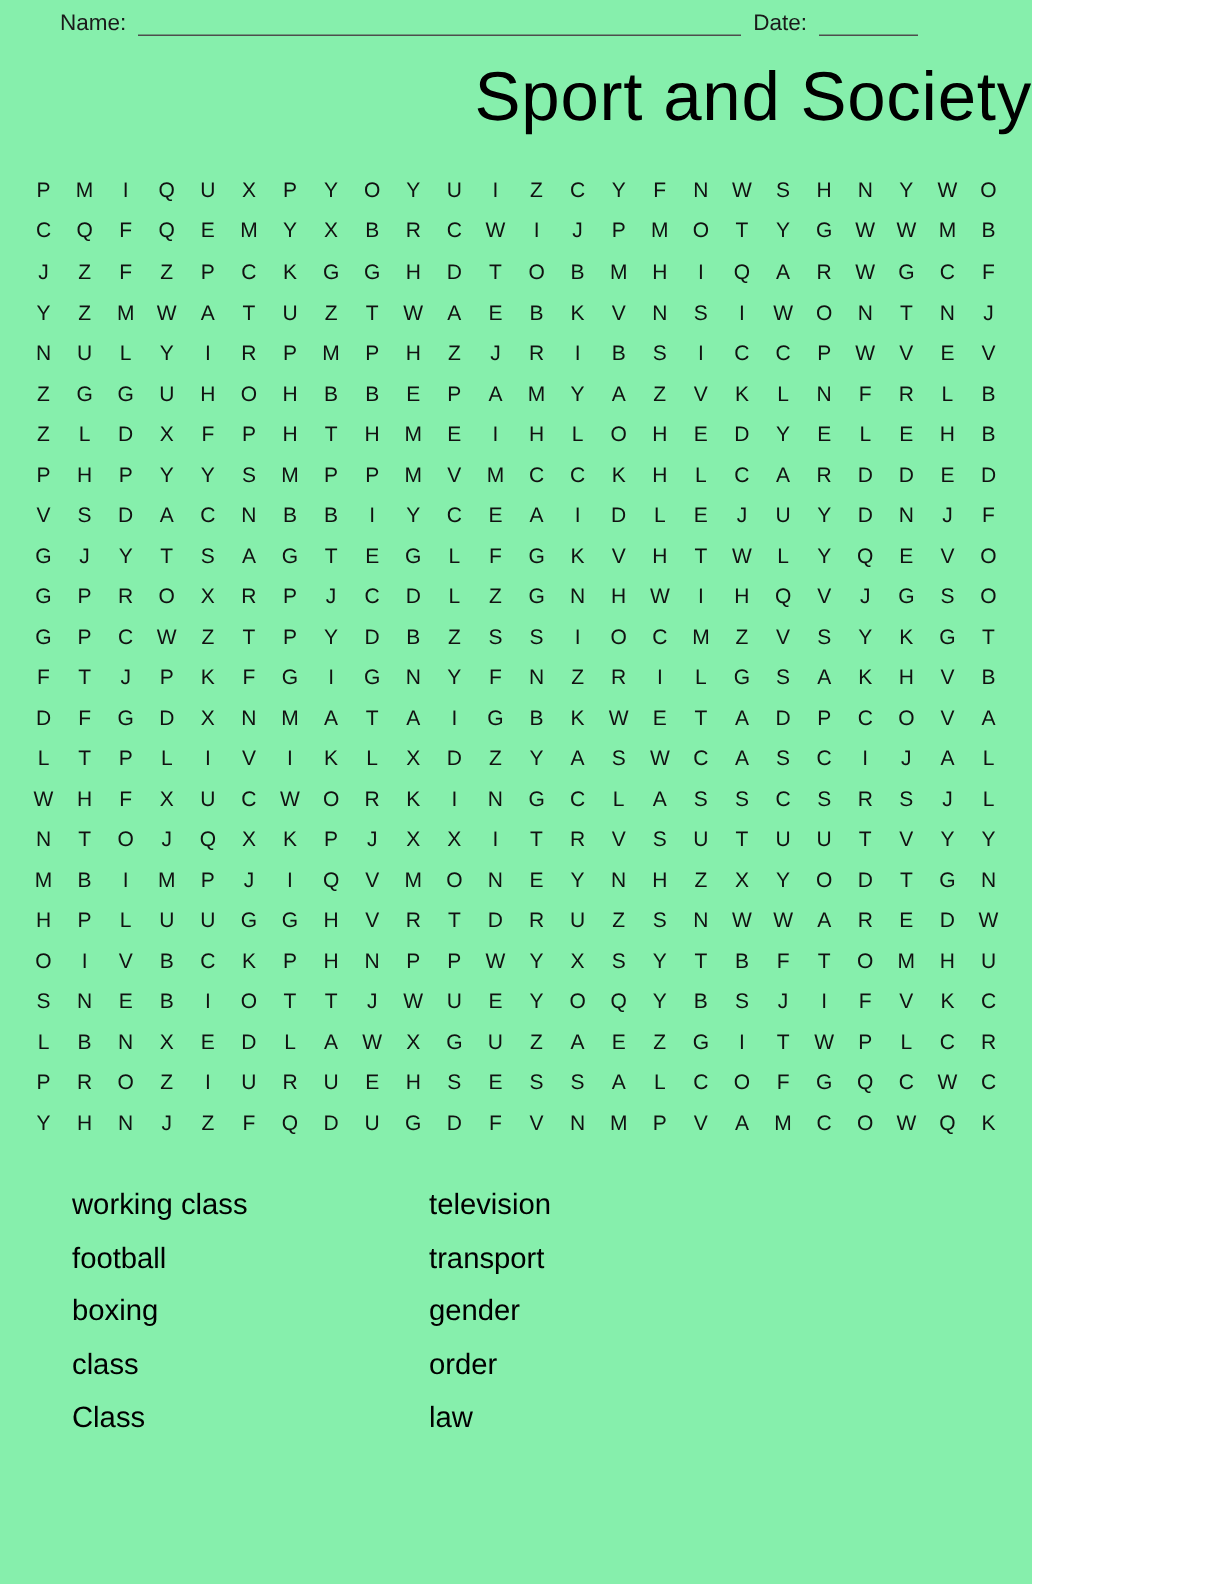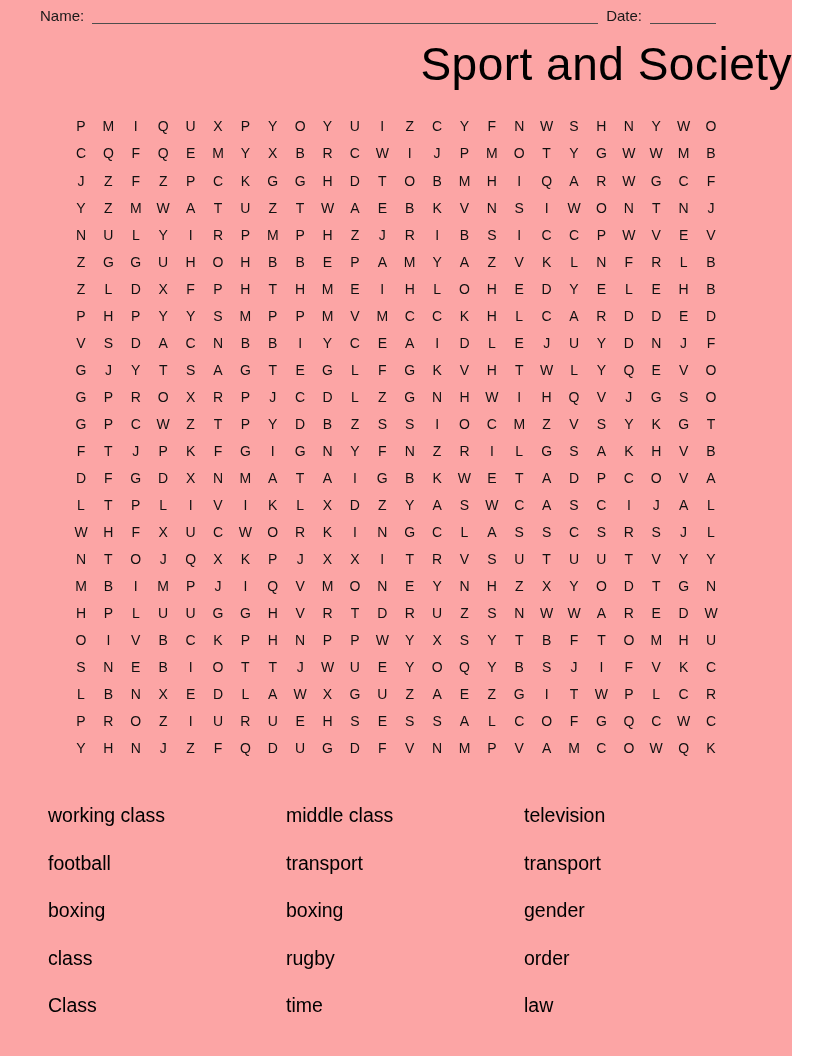--- a/index.html
+++ b/index.html
@@ -7,24 +7,24 @@
     padding: 0;
     background: #ffffff;
     width: 816px;
     height: 1056px;
     font-family: "Liberation Sans", sans-serif;
     color: #000000;
     -webkit-font-smoothing: antialiased;
   }
   .page {
     position: relative;
-    width: 792px;
+    width: 688px;
     height: 1056px;
     overflow: hidden;
-    background: #fca5a5;
+    background: #86efac;
   }
   
   .header-row {
     display: flex;
     align-items: flex-end;
     padding: 5px 76px 0 40px;
     height: 20px;
   }
   .header-label {
     font-size: 15px;
@@ -79,21 +79,20 @@
   .word-column {
     width: 238px;
     flex: 0 0 238px;
   }
   .word {
     font-size: 19.5px;
     font-weight: 500;
     line-height: 35.6px;
     color: #000000;
     white-space: nowrap;
-    margin-top: 12px;
   }
 </style>
 </head>
 <body>
 
 <div class="page">
 
   <div class="header-row">
     <span class="header-label">Name:</span>
     <span class="blank-line"></span>
@@ -684,27 +683,20 @@
 
   <div class="word-list">
     <div class="word-column">
         <div class="word">working class</div>
         <div class="word">football</div>
         <div class="word">boxing</div>
         <div class="word">class</div>
         <div class="word">Class</div>
       </div>
     <div class="word-column">
-        <div class="word">middle class</div>
-        <div class="word">transport</div>
-        <div class="word">boxing</div>
-        <div class="word">rugby</div>
-        <div class="word">time</div>
-      </div>
-    <div class="word-column">
         <div class="word">television</div>
         <div class="word">transport</div>
         <div class="word">gender</div>
         <div class="word">order</div>
         <div class="word">law</div>
       </div>
   </div>
 
 </div>
 

